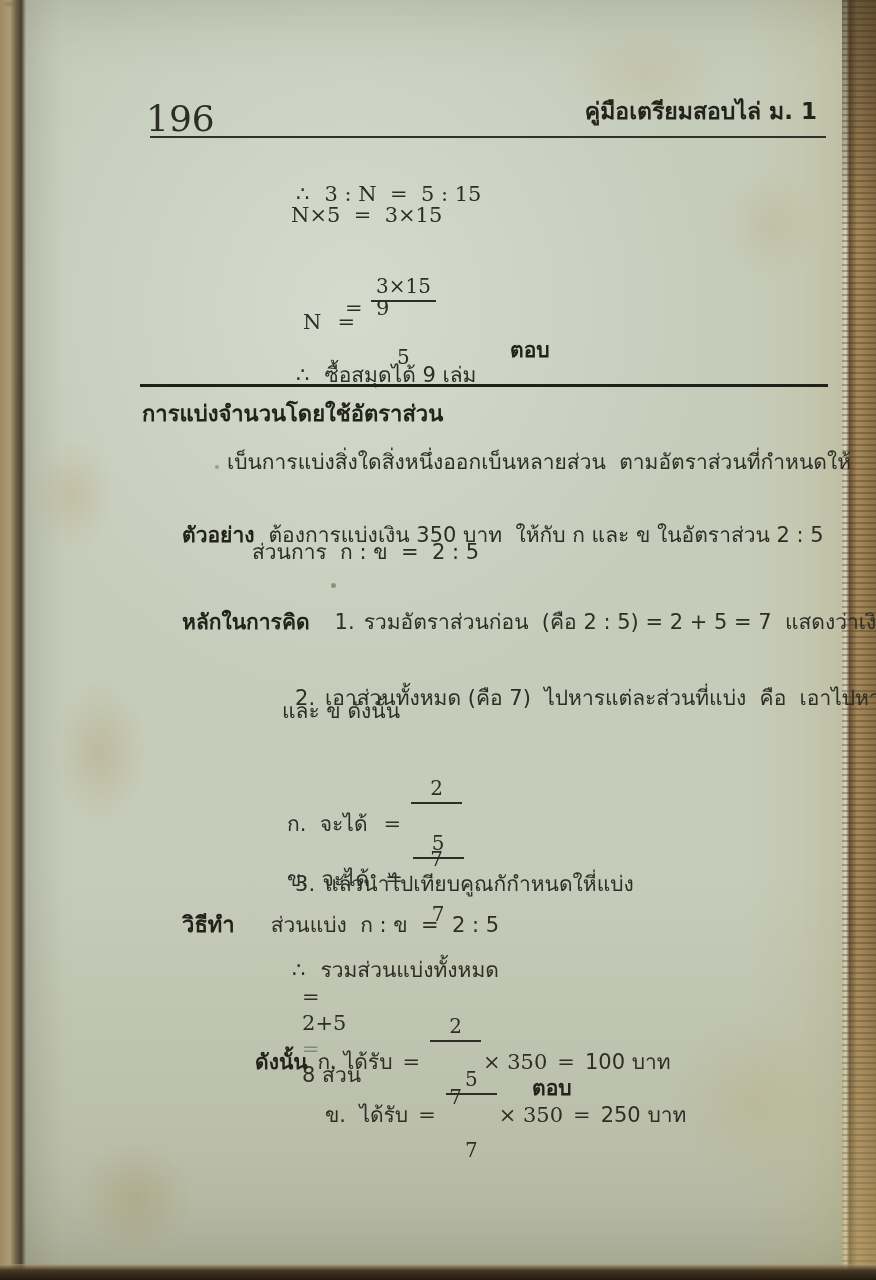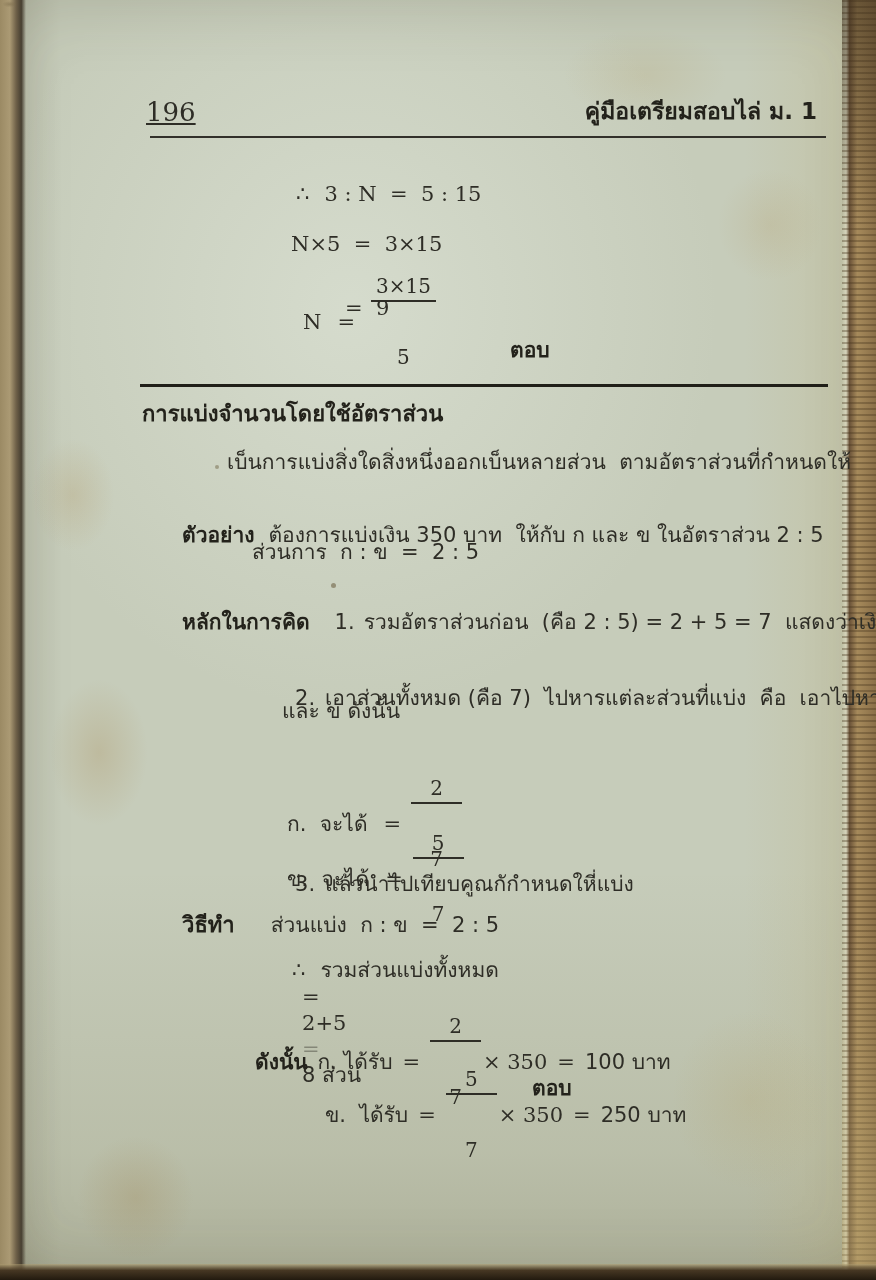--- a/index.html
+++ b/index.html
@@ -66,21 +66,21 @@
   .bold{font-weight:700;color:var(--ink-bold);}
   .faint{opacity:.40;}
   .therefore{margin-right:14px;letter-spacing:1px;}
   .gap-s{margin-left:10px;}
   .gap-m{margin-left:16px;}
   .frac{display:inline-block;text-align:center;vertical-align:middle;line-height:1.08;font-size:20px;}
   .frac .num{display:block;padding:0 5px 2px;border-bottom:2px solid var(--ink);}
   .frac .den{display:block;padding-top:2px;}
   .header-rule{position:absolute;left:150px;top:136px;width:676px;height:2px;background:var(--rule);}
   .divider{position:absolute;left:140px;top:384px;width:688px;height:3px;background:#201f18;}
-  .page-number{font-family:"DejaVu Serif", serif;font-size:26px;text-decoration:underline;}
+  .page-number{font-family:"DejaVu Serif", serif;font-size:36px;}
   .book-title{font-size:23px;}
 </style>
 </head>
 <body>
 
 <div class="page">
   <div class="scan"></div>
   <div class="edge-left"></div>
   <div class="edge-right"></div>
   <div class="edge-bottom"></div>
@@ -98,33 +98,36 @@
   <div class="content">
 
     <div class="row page-number" style="left:146px;top:96px;">196</div>
     <div class="row book-title bold" style="right:59px;left:auto;top:97px;position:absolute;">คู่มือเตรียมสอบไล่ ม. 1</div>
     <div class="header-rule"></div>
 
     <div class="row math" style="left:256px;top:155px;">
       <span class="therefore">∴</span><span>3 : N  =  5 : 15</span>
     </div>
 
-    <div class="row math" style="left:291px;top:202px;margin-top:29px;">N×5  =  3×15</div>
+    <div class="row math" style="left:291px;top:202px;">N×5  =  3×15</div>
 
     <div class="row math eqrow" style="left:303px;top:233px;">
       <span>N</span>
       <span class="gap-m">=</span>
       <span class="frac gap-m">
         <span class="num">3×15</span>
         <span class="den">5</span>
       </span>
     </div>
 
     <div class="row math" style="left:345px;top:295px;">=  9</div>
 
+    <div class="row" style="left:256px;top:336px;">
+      <span class="therefore math">∴</span><span>ซื้อสมุดได้ 9 เล่ม</span>
+    </div>
     <div class="row bold" style="left:510px;top:337px;">ตอบ</div>
 
     <div class="divider"></div>
 
     <div class="row" style="left:227px;top:449px;">เบ็นการแบ่งสิ่งใดสิ่งหนึ่งออกเบ็นหลายส่วน  ตามอัตราส่วนที่กำหนดให้</div>
 
     <div class="row bold" style="left:142px;top:400px;font-size:22px;">การแบ่งจำนวนโดยใช้อัตราส่วน</div>
 
     <div class="row" style="left:142px;top:496px;">
       <span class="bold">ตัวอย่าง</span><span style="margin-left:14px;">ต้องการแบ่งเงิน 350 บาท  ให้กับ ก และ ข ในอัตราส่วน 2 : 5</span>

